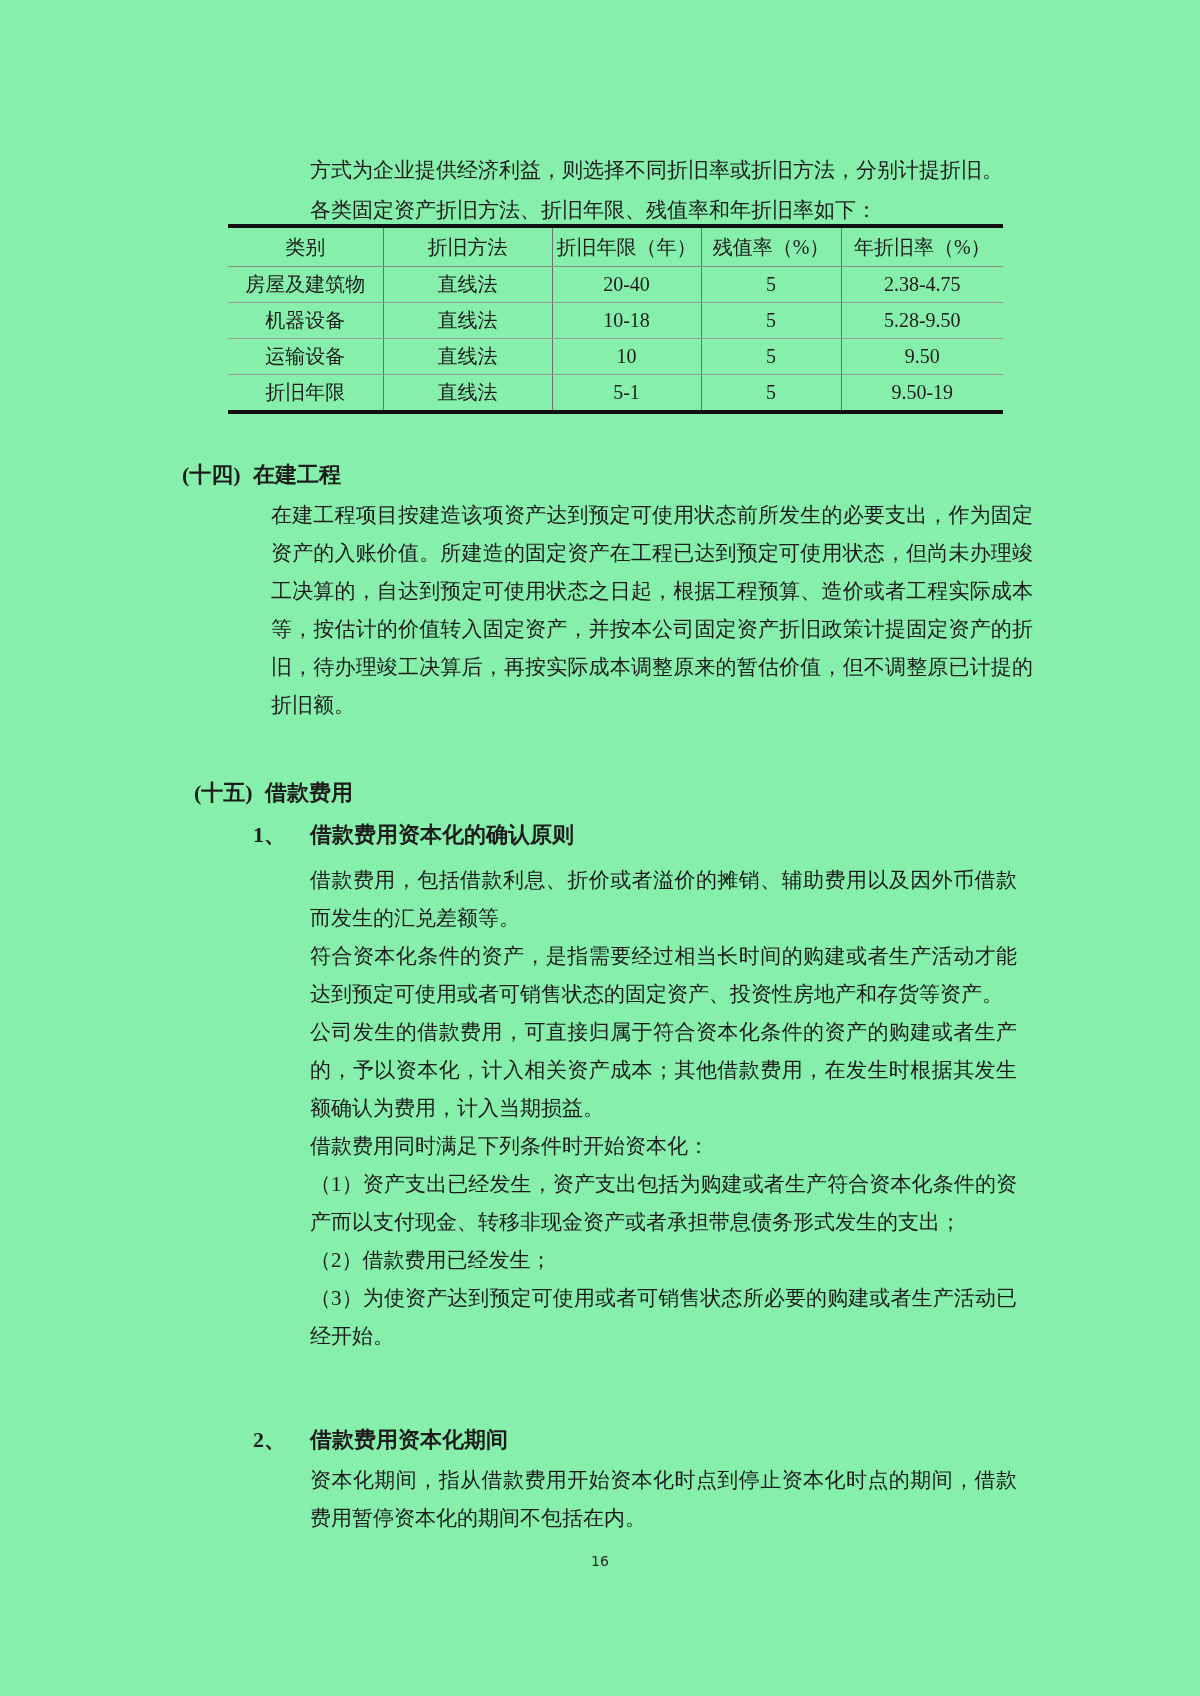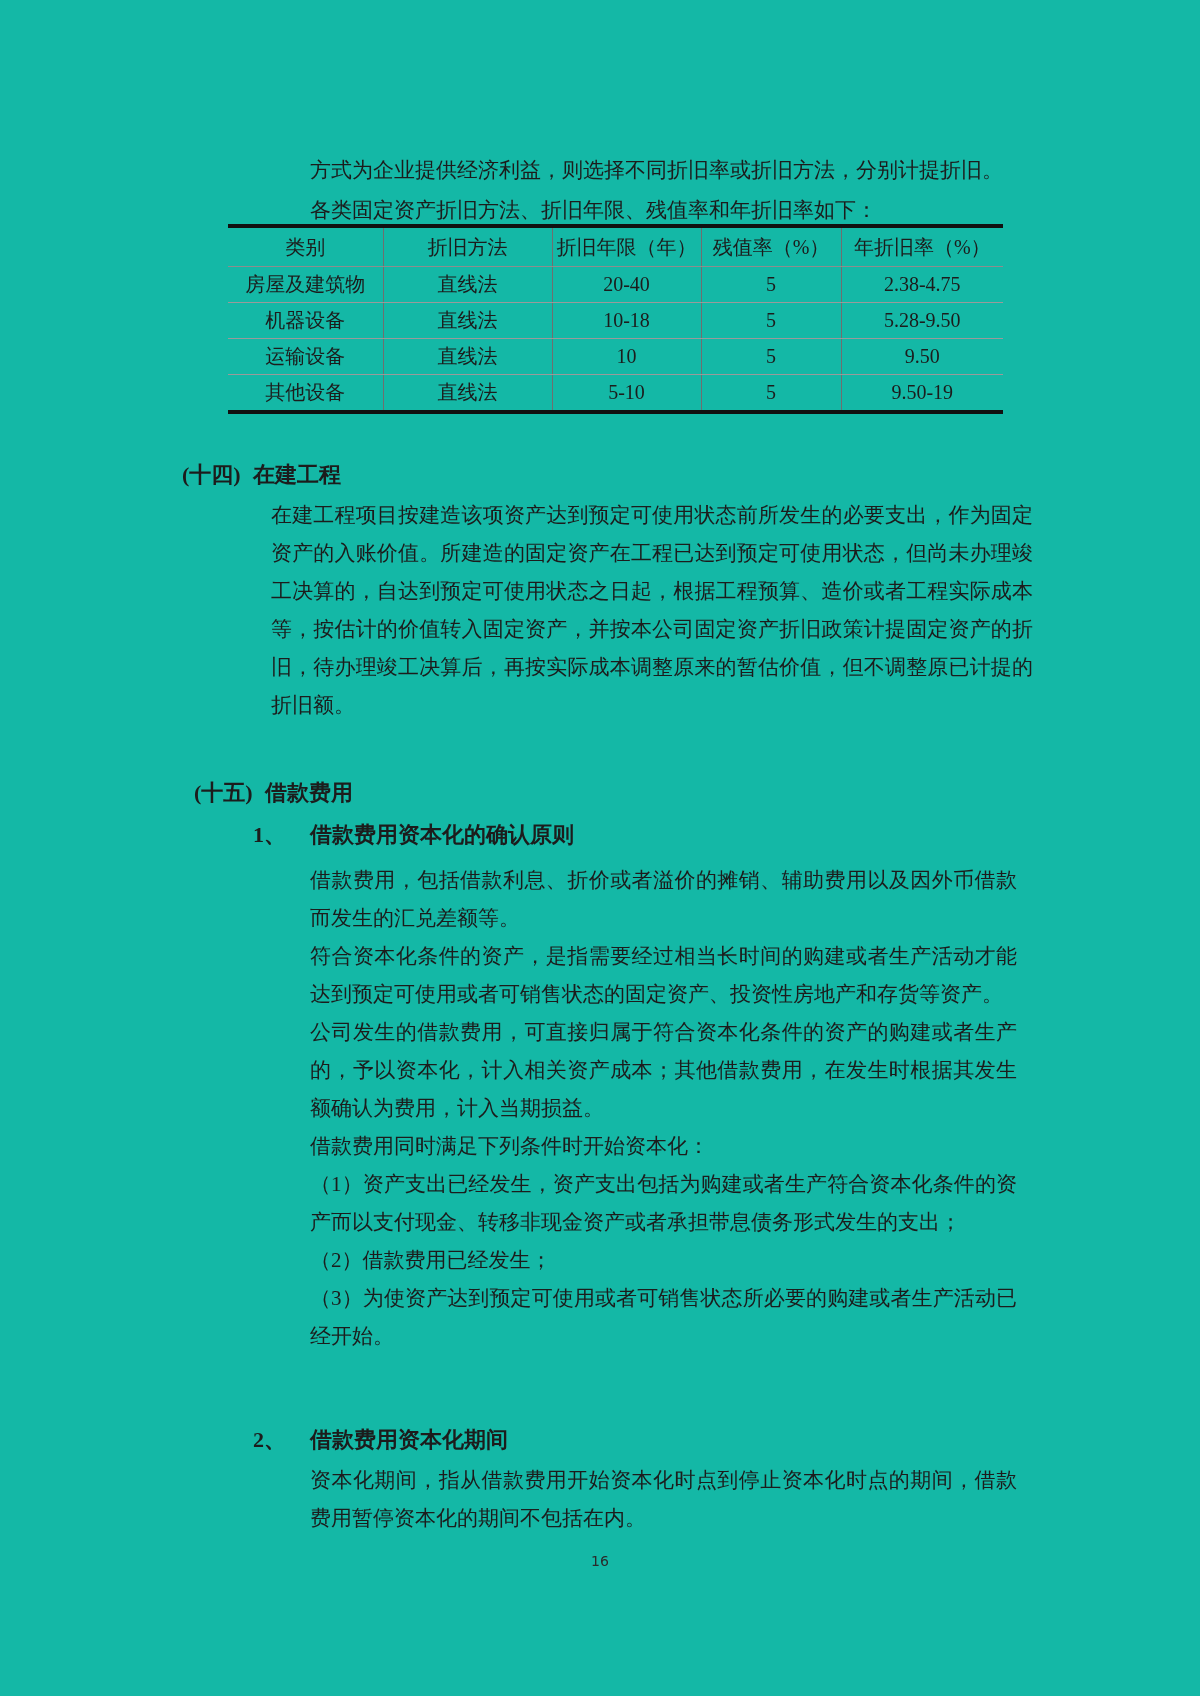--- a/index.html
+++ b/index.html
@@ -1,19 +1,19 @@
 <!DOCTYPE html>
 <html><head>
 <meta charset="utf-8">
 <style>
   html,body { margin:0; padding:0; background:#ffffff; }
   .page {
     position:relative;
     width:1200px; height:1696px;
-    background:#14b8a6;
+    background:#86efac;
     font-family:"Liberation Serif","DejaVu Serif",serif;
     color:#1c1c1c;
     overflow:hidden;
     text-decoration:underline;
   }
   .intro {
     position:absolute; left:310px; top:150px; width:740px;
     font-size:21px; line-height:40px;
     white-space:nowrap;
   }
@@ -101,23 +101,23 @@
         <td>5.28-9.50</td>
       </tr>
       <tr>
         <td>运输设备</td>
         <td>直线法</td>
         <td>10</td>
         <td>5</td>
         <td>9.50</td>
       </tr>
       <tr>
-        <td>其他设备</td>
+        <td>折旧年限</td>
         <td>直线法</td>
-        <td>5-10</td>
+        <td>5-1</td>
         <td>5</td>
         <td>9.50-19</td>
       </tr>
     </tbody>
   </table>
 
   <div class="sec-heading" style="top:460px;">
     <span class="sec-label">(十四)</span><span>在建工程</span>
   </div>
   <div class="body-block s14-body">

